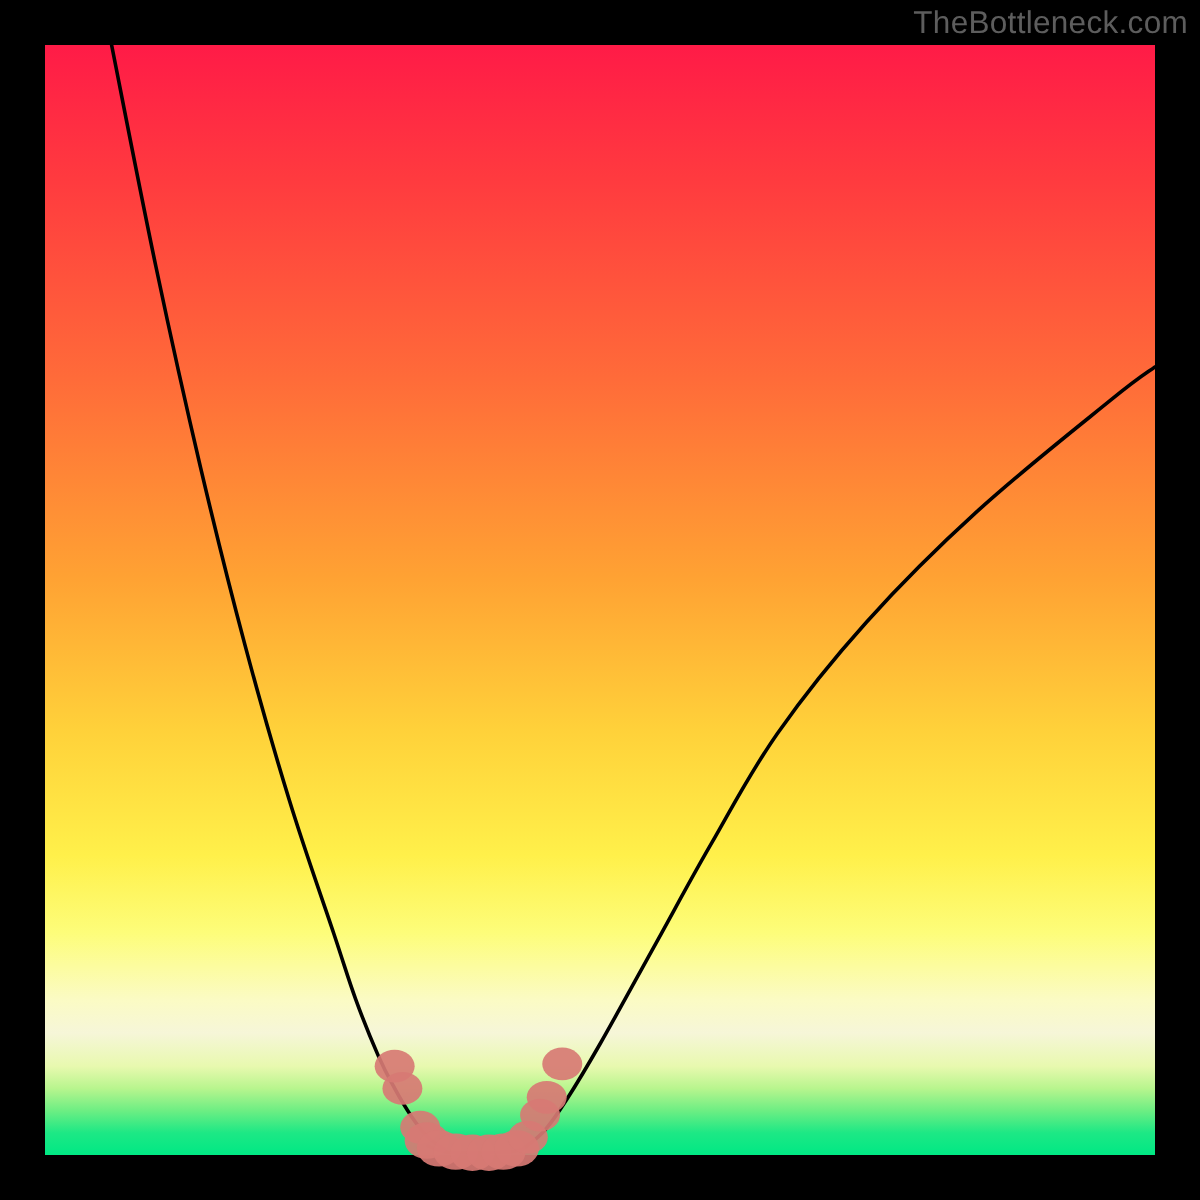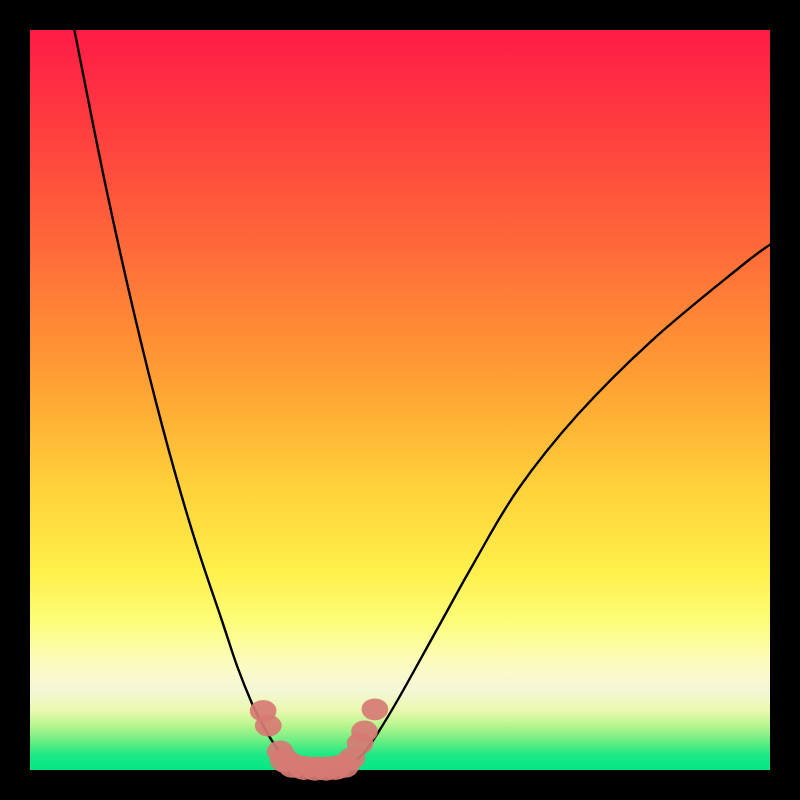--- a/index.html
+++ b/index.html
@@ -82,13 +82,14 @@
           <ellipse cx="296" cy="738.52" rx="14.8" ry="12.136" fill="#d77a74" fill-opacity="0.92"></ellipse>
           <ellipse cx="305.62" cy="737.78" rx="14.8" ry="12.136" fill="#d77a74" fill-opacity="0.92"></ellipse>
           <ellipse cx="314.5" cy="735.56" rx="14.8" ry="12.136" fill="#d77a74" fill-opacity="0.92"></ellipse>
           <ellipse cx="321.9" cy="728.16" rx="13.320000000000002" ry="10.922400000000001" fill="#d77a74" fill-opacity="0.92"></ellipse>
           <ellipse cx="330.04" cy="713.36" rx="13.320000000000002" ry="10.922400000000001" fill="#d77a74" fill-opacity="0.92"></ellipse>
           <ellipse cx="334.48" cy="701.52" rx="13.320000000000002" ry="10.922400000000001" fill="#d77a74" fill-opacity="0.92"></ellipse>
           <ellipse cx="344.84000000000003" cy="679.32" rx="13.320000000000002" ry="10.922400000000001" fill="#d77a74" fill-opacity="0.92"></ellipse>
         </g>
     </svg>
   </div>
+  <div class="attribution">TheBottleneck.com</div>
 </div>
 
 </body></html>

